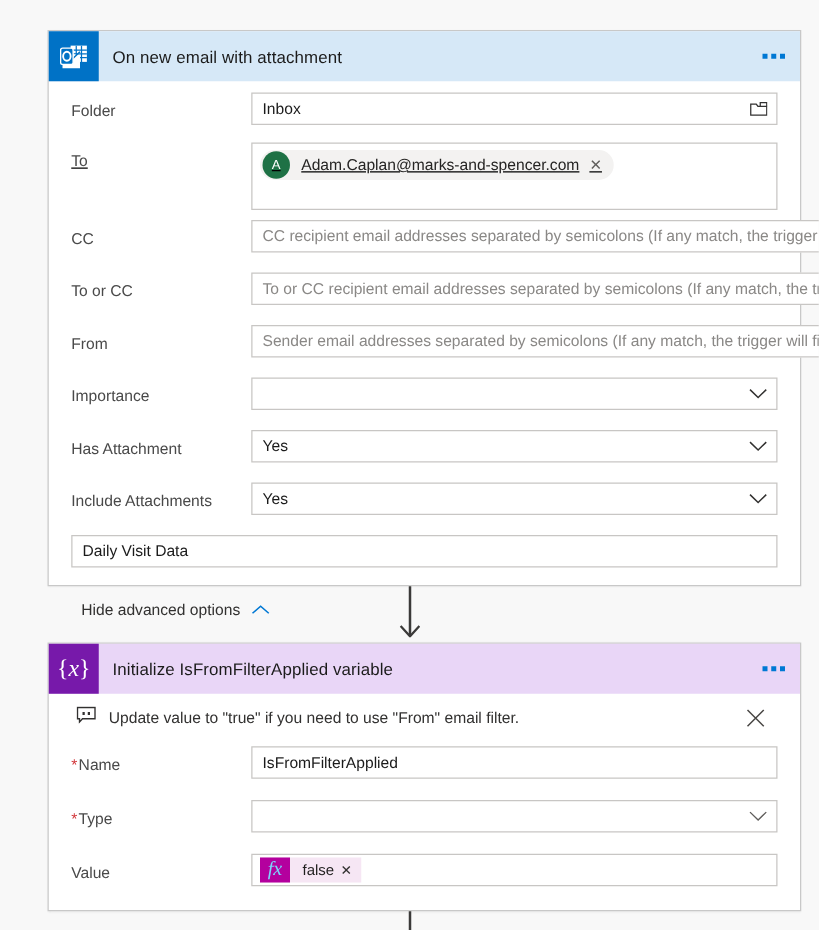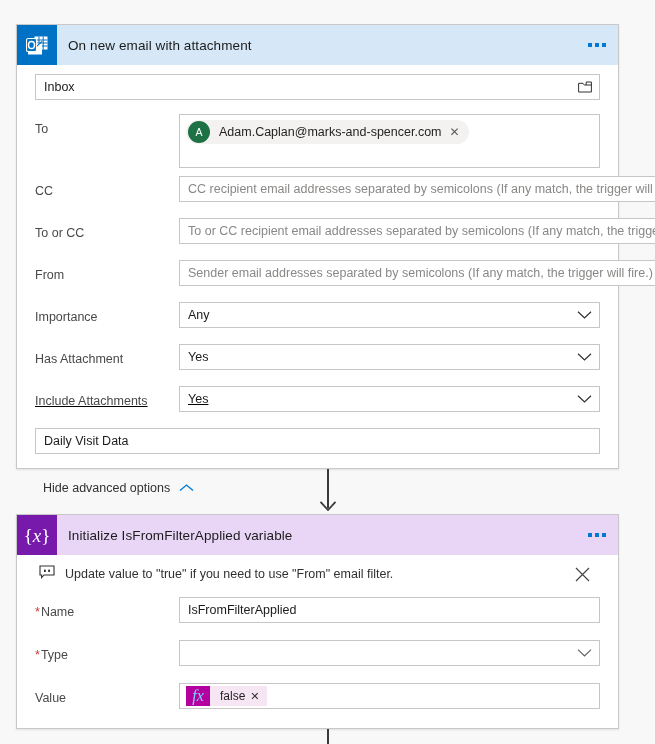--- a/index.html
+++ b/index.html
@@ -13,21 +13,21 @@
   .canvas {
     position: relative;
     width: 655px;
     height: 744px;
     background: #f8f8f8;
   }
 
   
   .card {
     position: absolute;
-    left: 16px;
+    left: 38px;
     width: 603px;
     background: #ffffff;
     border: 1px solid #c8c8c8;
     box-shadow: 0 0.6px 1.8px rgba(0,0,0,0.10);
   }
   .card-header {
     display: flex;
     align-items: center;
     height: 40px;
   }
@@ -276,32 +276,33 @@
       <div class="ellipsis-btn">
         <i></i>
         <i></i>
         <i></i>
       </div>
     </div>
 
     <div class="card-body">
 
       <div class="row" style="margin-top:9px;">
+        <div class="row-label">Folder</div>
         <div class="field with-icon">
           <span class="val">Inbox</span>
           <span class="fld-icon">
             <svg width="14" height="12" viewBox="0 0 14 12" aria-hidden="true">
               <path d="M0.6 2.3 L0.6 11 L13.4 11 L13.4 4 L6.3 4 L5 2.3 Z" fill="none" stroke="#323130" stroke-width="1"></path>
               <path d="M8.2 4 L8.2 1 L13.4 1 L13.4 4" fill="none" stroke="#323130" stroke-width="1"></path>
             </svg>
           </span>
         </div>
       </div>
 
-      <div class="row" style="margin-top:6px;">
+      <div class="row" style="margin-top:6px;text-decoration:underline;">
         <div class="row-label">To</div>
         <div class="field tall">
           <span class="person-chip">
             <span class="avatar">A</span>
             <span class="chip-text">Adam.Caplan@marks-and-spencer.com</span>
             <span class="chip-x">✕</span>
           </span>
         </div>
       </div>
 
@@ -322,42 +323,41 @@
       <div class="row" style="margin-top:8px;">
         <div class="row-label">From</div>
         <div class="field ph">
           <span class="val">Sender email addresses separated by semicolons (If any match, the trigger will fire.)</span>
         </div>
       </div>
 
       <div class="row" style="margin-top:8px;">
         <div class="row-label">Importance</div>
         <div class="field with-icon">
-          <span class="val">Any</span>
           <span class="fld-icon">
             <svg width="15" height="9" viewBox="0 0 15 9" aria-hidden="true">
               <path d="M1 1.2 L7.5 7.5 L14 1.2" fill="none" stroke="#323130" stroke-width="1.2"></path>
             </svg>
           </span>
         </div>
       </div>
 
       <div class="row" style="margin-top:8px;">
         <div class="row-label">Has Attachment</div>
         <div class="field with-icon">
           <span class="val">Yes</span>
           <span class="fld-icon">
             <svg width="15" height="9" viewBox="0 0 15 9" aria-hidden="true">
               <path d="M1 1.2 L7.5 7.5 L14 1.2" fill="none" stroke="#323130" stroke-width="1.2"></path>
             </svg>
           </span>
         </div>
       </div>
 
-      <div class="row" style="margin-top:8px;text-decoration:underline;">
+      <div class="row" style="margin-top:8px;">
         <div class="row-label">Include Attachments</div>
         <div class="field with-icon">
           <span class="val">Yes</span>
           <span class="fld-icon">
             <svg width="15" height="9" viewBox="0 0 15 9" aria-hidden="true">
               <path d="M1 1.2 L7.5 7.5 L14 1.2" fill="none" stroke="#323130" stroke-width="1.2"></path>
             </svg>
           </span>
         </div>
       </div>

